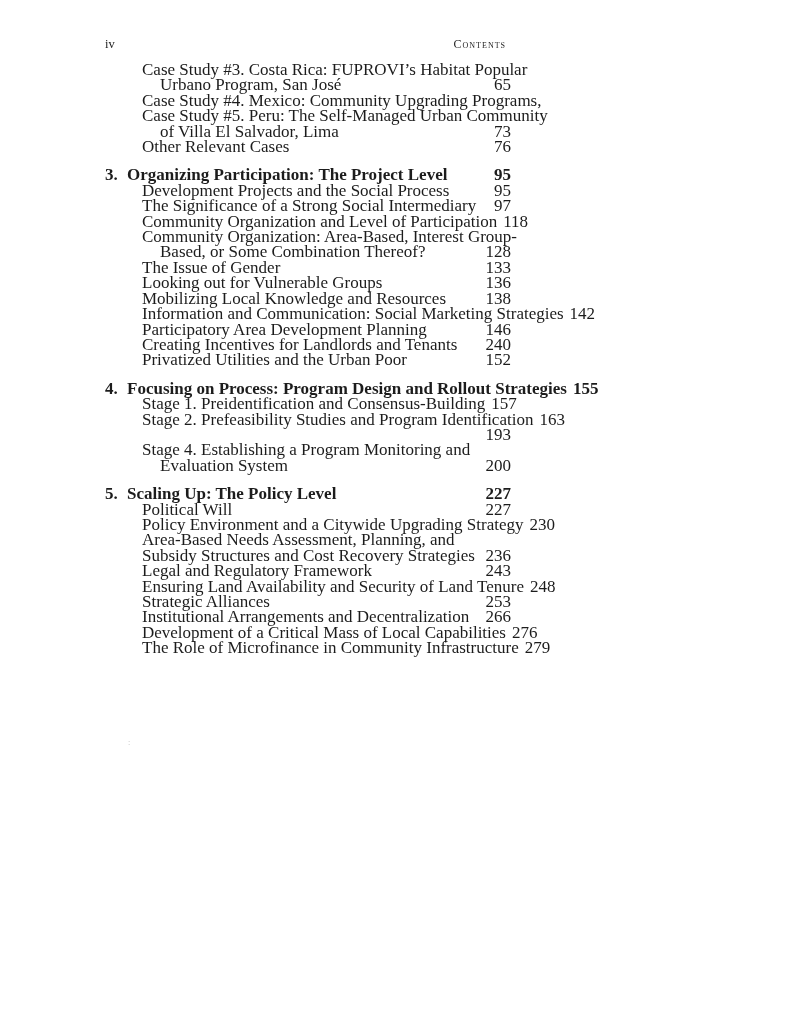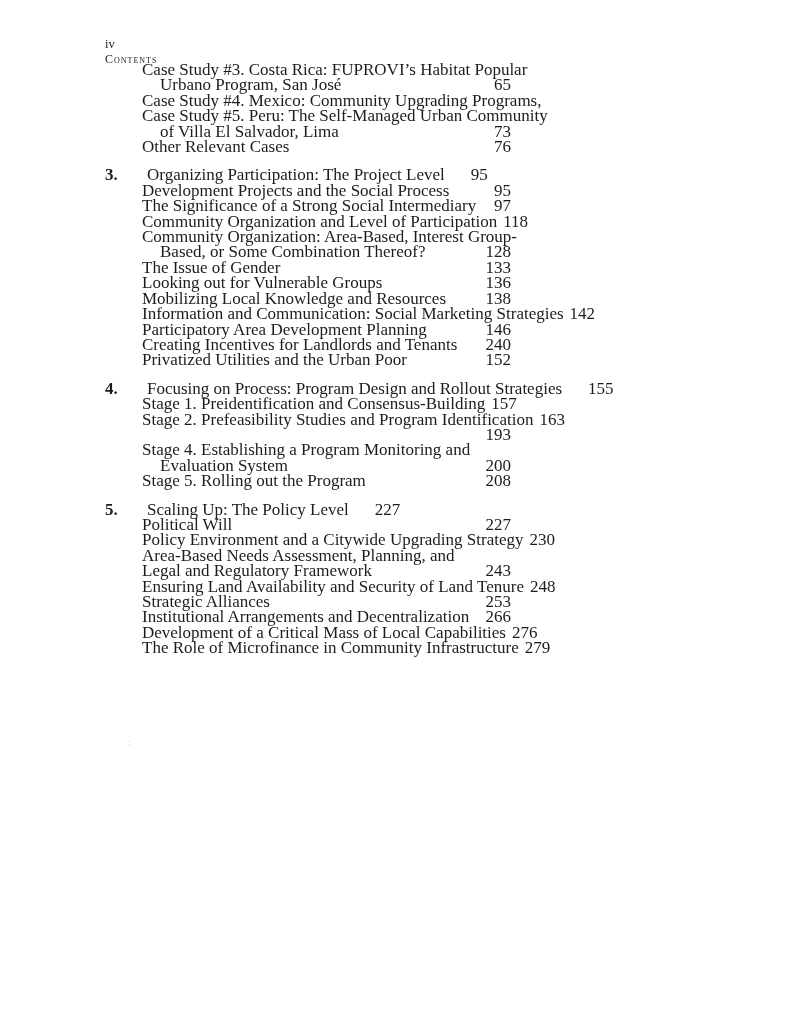--- a/index.html
+++ b/index.html
@@ -18,21 +18,20 @@
   }
   .header {
     position: absolute;
     top: 37px;
     left: 105px;
     width: 401px;
     display: flex;
     justify-content: space-between;
     align-items: baseline;
     font-size: 12.5px;
-    flex-direction: column;
   }
   .running-head {
     font-variant: small-caps;
     letter-spacing: 1px;
     font-size: 12px;
   }
   .toc {
     position: absolute;
     top: 62px;
     left: 105px;
@@ -52,22 +51,21 @@
     white-space: nowrap;
   }
   .row .pg {
     flex: 0 0 auto;
     margin-left: auto;
     padding-left: 6px;
     text-align: right;
   }
   .row.bold .text,
   .row.bold .pg {
-    font-weight: normal;
-    margin-left: 20px;
+    font-weight: bold;
   }
   .row.indent-0 {
     margin-top: 13px;
   }
   .row.indent-1 {
     padding-left: 37px;
   }
   .row.indent-2 {
     padding-left: 55px;
   }
@@ -210,25 +208,20 @@
       <div class="row indent-1">
 
     <span class="text">Stage 4. Establishing a Program Monitoring and</span>
     <span class="pg"></span>
   </div>
       <div class="row indent-2">
 
     <span class="text">Evaluation System</span>
     <span class="pg">200</span>
   </div>
-      <div class="row indent-1">
-
-    <span class="text">Stage 5. Rolling out the Program</span>
-    <span class="pg">208</span>
-  </div>
       <div class="row indent-0 bold">
     <span class="num">5.</span>
     <span class="text">Scaling Up: The Policy Level</span>
     <span class="pg">227</span>
   </div>
       <div class="row indent-1">
 
     <span class="text">Political Will</span>
     <span class="pg">227</span>
   </div>
@@ -237,20 +230,25 @@
     <span class="text">Policy Environment and a Citywide Upgrading Strategy</span>
     <span class="pg">230</span>
   </div>
       <div class="row indent-1">
 
     <span class="text">Area-Based Needs Assessment, Planning, and</span>
     <span class="pg"></span>
   </div>
       <div class="row indent-1">
 
+    <span class="text">Subsidy Structures and Cost Recovery Strategies</span>
+    <span class="pg">236</span>
+  </div>
+      <div class="row indent-1">
+
     <span class="text">Legal and Regulatory Framework</span>
     <span class="pg">243</span>
   </div>
       <div class="row indent-1">
 
     <span class="text">Ensuring Land Availability and Security of Land Tenure</span>
     <span class="pg">248</span>
   </div>
       <div class="row indent-1">
 

